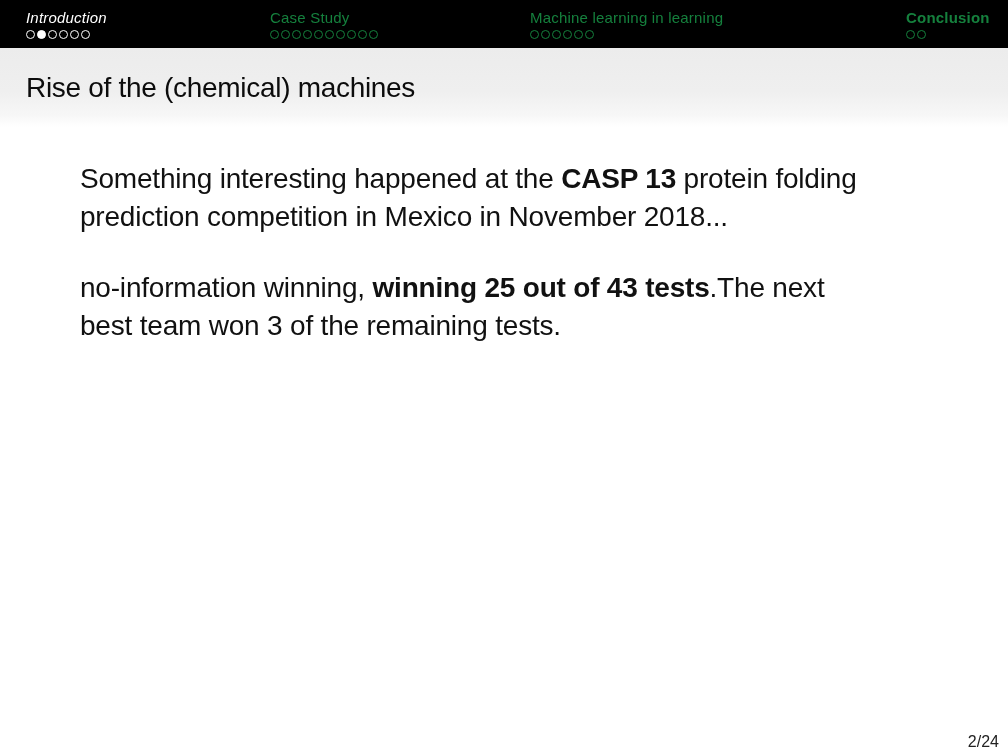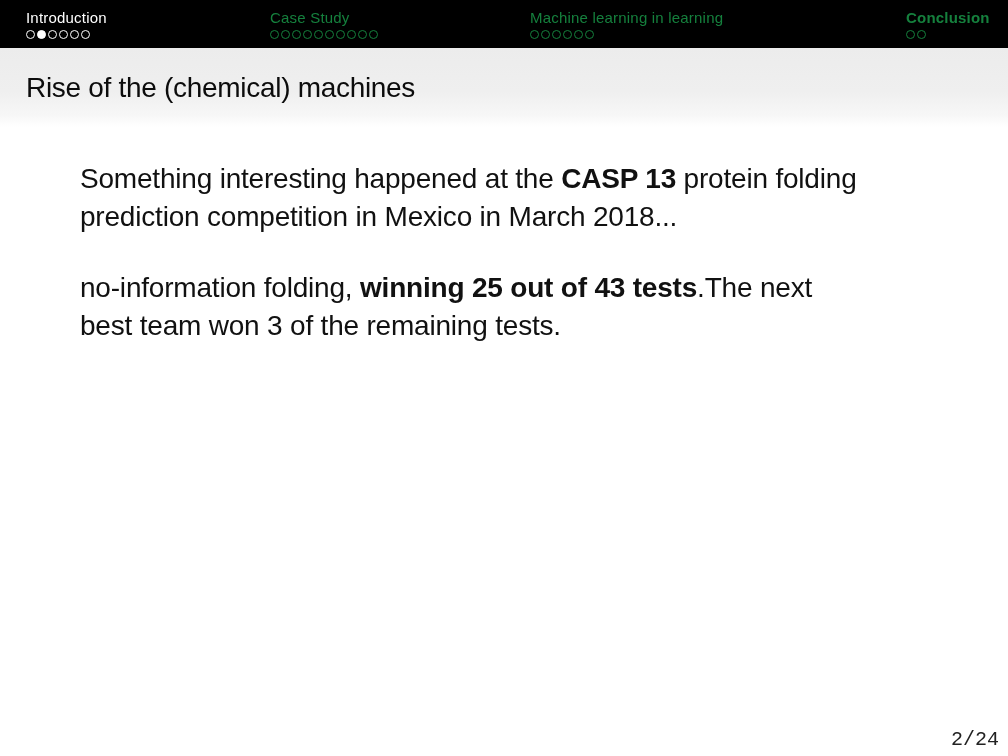--- a/index.html
+++ b/index.html
@@ -22,21 +22,21 @@
     height: 48px;
     background: #000000;
   }
   .nav-section {
     position: absolute;
     top: 9px;
     color: #15803d;
     cursor: pointer;
   }
   .nav-section.active { color: #ffffff; }
-  .nav-section:nth-child(1) { left: 26px; }
+  .nav-section:nth-child(1) { left: 26px; font-style: italic; }
   .nav-section:nth-child(2) { left: 270px; }
   .nav-section:nth-child(3) { left: 530px; }
   .nav-section:nth-child(4) { left: 906px; font-weight: bold; }
   .nav-label {
     font-size: 15px;
     line-height: 17px;
     letter-spacing: 0.2px;
     white-space: nowrap;
   }
   .nav-dots {
@@ -84,23 +84,22 @@
     line-height: 38px;
     letter-spacing: -0.2px;
   }
   .para b { font-weight: 700; }
 
   
   .page-indicator {
     position: absolute;
     right: 9px;
     bottom: 5px;
-    font-size: 20px;
+    font-size: 16px;
     color: #222222;
-    font-family: Liberation Mono, monospace;
   }
 </style>
 </head>
 <body>
 
 <div class="slide">
 
   <div class="nav-bar">
       <div class="nav-section active">
         <div class="nav-label">Introduction</div>
@@ -148,23 +147,23 @@
       </div>
     </div>
 
   <div class="title-bar">
     <div class="frame-title">Rise of the (chemical) machines</div>
   </div>
 
   <div class="slide-body">
       <div class="para">
         <div class="line"><span>Something interesting happened at the </span><b>CASP 13</b><span> protein folding</span></div>
-        <div class="line"><span>prediction competition in Mexico in March 2018...</span></div>
+        <div class="line"><span>prediction competition in Mexico in November 2018...</span></div>
       </div>
       <div class="para">
-        <div class="line"><span>no-information folding, </span><b>winning 25 out of 43 tests</b><span>.The next</span></div>
+        <div class="line"><span>no-information winning, </span><b>winning 25 out of 43 tests</b><span>.The next</span></div>
         <div class="line"><span>best team won 3 of the remaining tests.</span></div>
       </div>
     </div>
 
   <div class="page-indicator">2/24</div>
 
 </div>
 
 </body></html>

